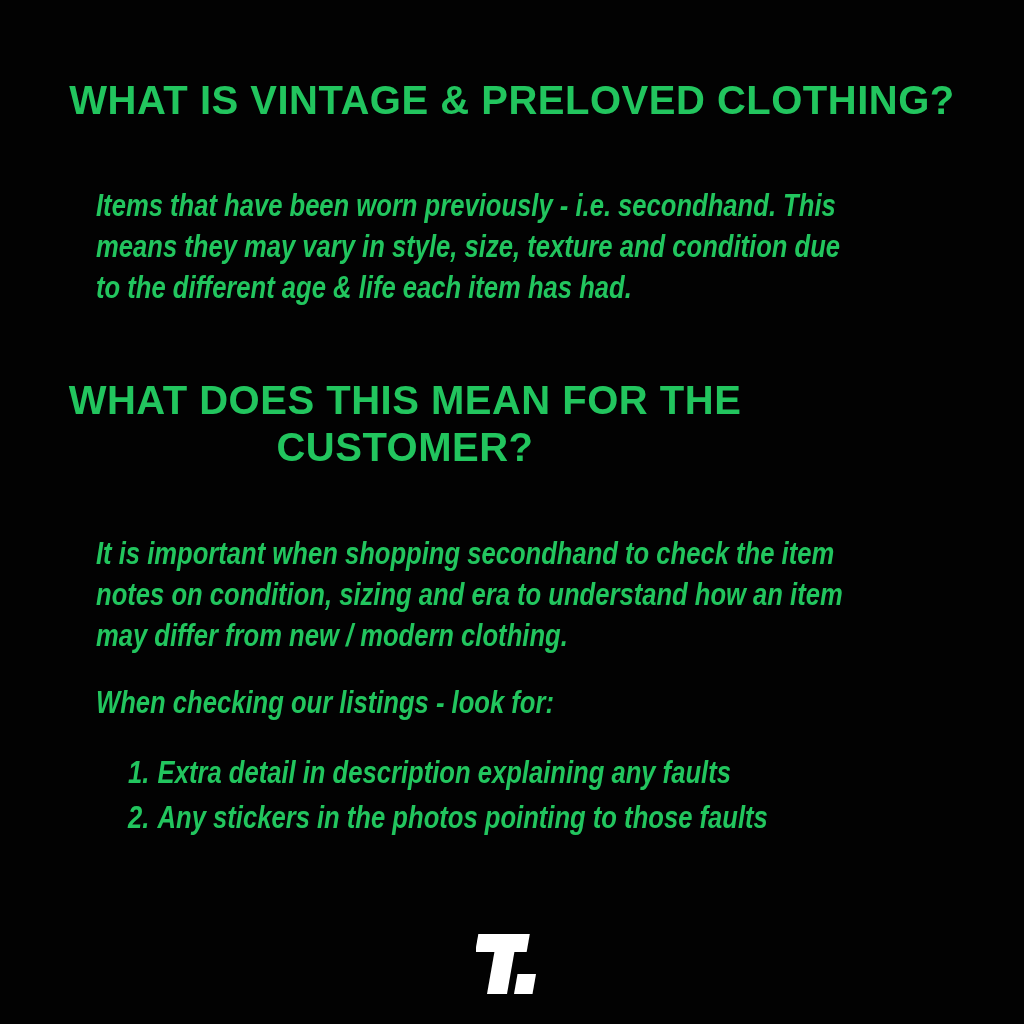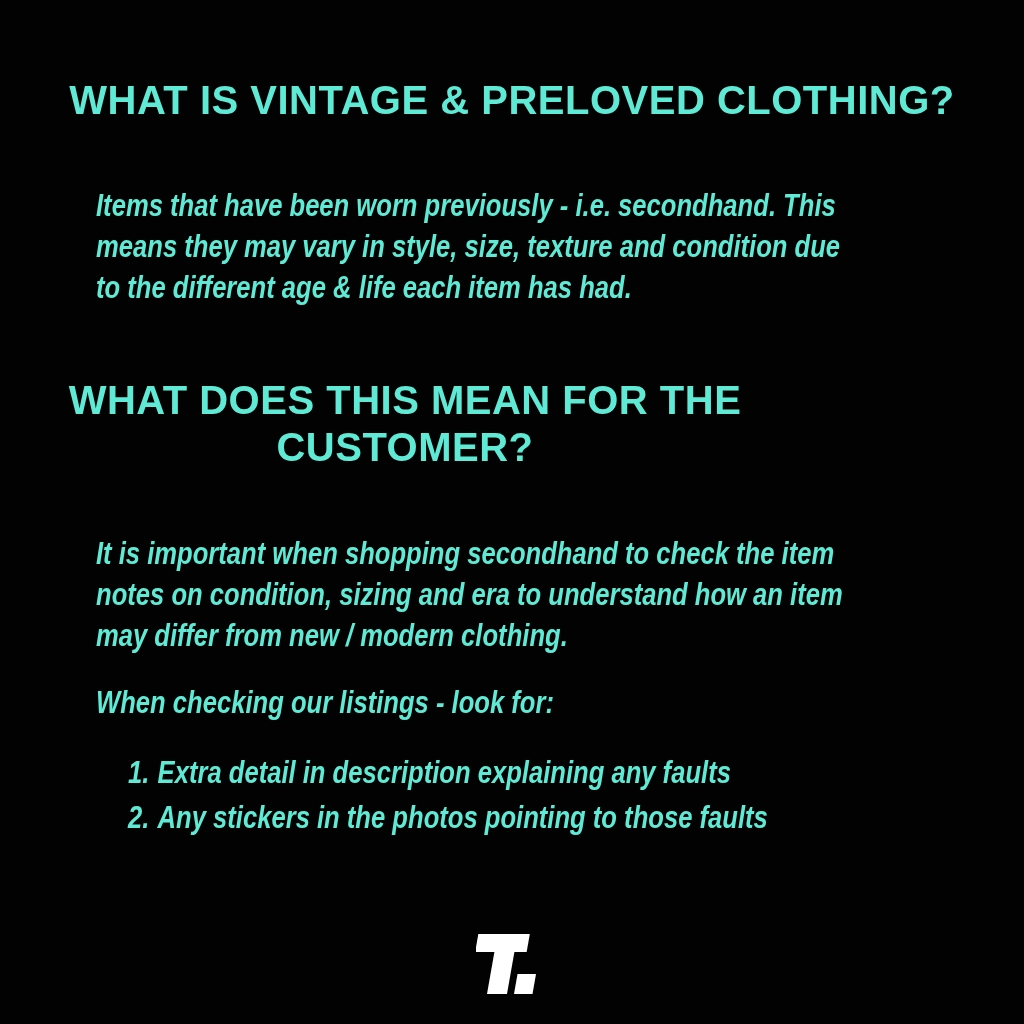--- a/index.html
+++ b/index.html
@@ -3,21 +3,21 @@
 <meta charset="utf-8">
 <style>
   html, body { margin: 0; padding: 0; background: #000; }
   .canvas {
     position: relative;
     width: 1024px;
     height: 1024px;
     background: #020202;
     overflow: hidden;
     font-family: "Liberation Sans", sans-serif;
-    color: #5eead4;
+    color: #22c55e;
   }
   .h1 {
     position: absolute;
     top: 78px;
     left: 0;
     width: 1024px;
     text-align: center;
     font-weight: 700;
     font-size: 40px;
     line-height: 44px;

